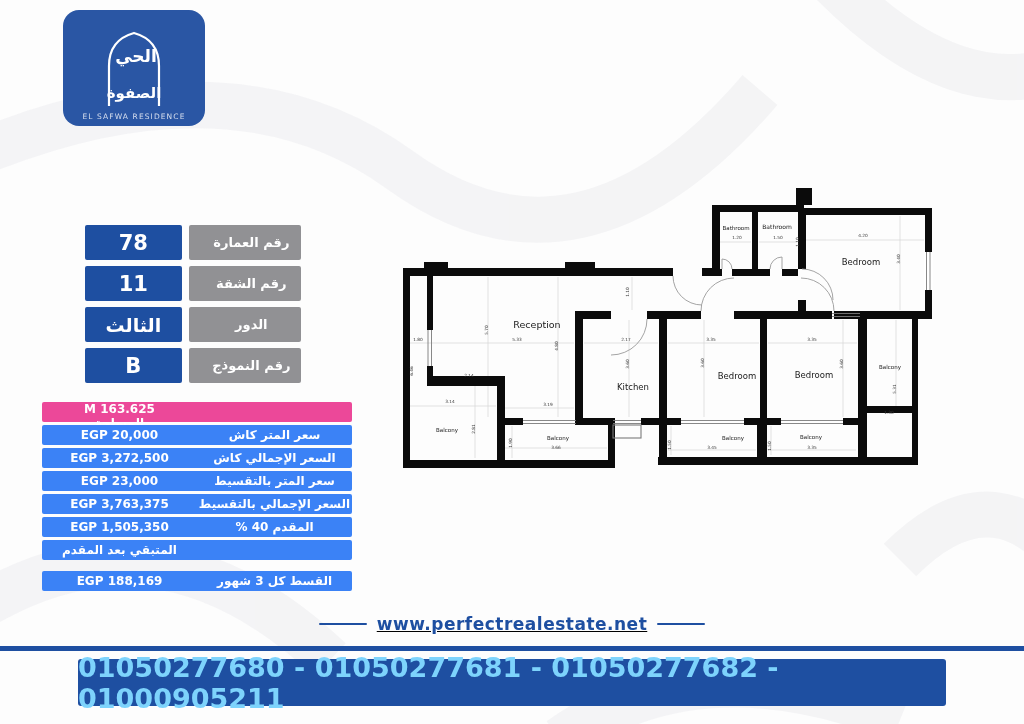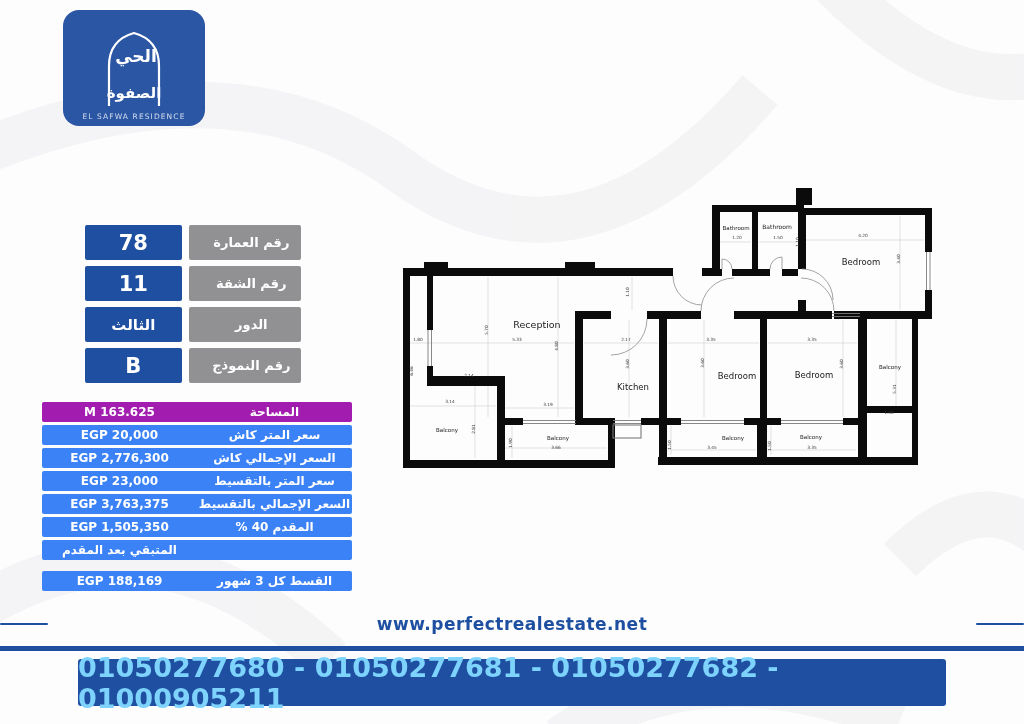--- a/index.html
+++ b/index.html
@@ -6,37 +6,37 @@
   .page{position:relative;width:1024px;height:724px;background:#fdfdfd;overflow:hidden;
         font-family:"DejaVu Sans",sans-serif;}
   .bg-swirls{position:absolute;inset:0;z-index:0;}
   
   .logo{position:absolute;left:63px;top:10px;width:142px;height:116px;background:#2a56a4;
         border-radius:16px;z-index:2;}
   
   .info-row{position:absolute;left:85px;width:216px;height:35px;display:flex;z-index:2;}
   .info-value{width:103px;background:#1e4fa1;color:#fff;font-weight:bold;display:flex;
               align-items:center;justify-content:center;font-size:21px;border-radius:2px;}
-  .info-value.small{font-size:15px;}
+  .info-value.small{font-size:19px;}
   .info-label{width:106px;margin-left:7px;background:#919194;color:#fff;font-weight:bold;
               display:flex;align-items:center;justify-content:center;font-size:13px;border-radius:2px;padding-left:13px;}
   
   .price-row{position:absolute;left:42px;width:310px;height:20px;display:flex;background:#3b82f6;
              border-radius:2px;z-index:2;}
-  .price-row.gray{background:#a21caf;}
+  .price-row.gray{background:#ec4899;flex-direction:column;}
   .price-value{width:50%;color:#fff;font-weight:bold;font-size:12px;display:flex;
                align-items:center;justify-content:center;}
   .price-label{width:50%;color:#fff;font-weight:bold;font-size:12px;display:flex;
                align-items:center;justify-content:center;}
   
   .floorplan{position:absolute;left:398px;top:180px;width:542px;height:300px;z-index:2;}
   .floorplan text{font-family:"DejaVu Sans",sans-serif;}
   
   .site-row{position:absolute;left:0;top:614px;width:1024px;display:flex;align-items:center;
-            justify-content:space-between;gap:10px;z-index:2;}
+            justify-content:center;gap:10px;z-index:2;text-decoration:underline;}
   .site-line{width:48px;height:2px;background:#1e4fa1;border-radius:1px;}
   .site-text{color:#1e4fa1;font-weight:bold;font-size:17px;letter-spacing:.5px;}
   .divider{position:absolute;left:0;top:646px;width:1024px;height:5px;background:#1e4fa1;z-index:2;}
   .phone-bar{position:absolute;left:78px;top:659px;width:868px;height:47px;background:#1e4fa1;
              border-radius:3px;display:flex;align-items:center;justify-content:center;
              color:#7dd3fc;font-weight:bold;font-size:27px;z-index:2;}
 </style>
 </head>
 <body>
 
@@ -80,21 +80,21 @@
 
   <div class="price-row gray" style="top:402px">
     <div class="price-value">M 163.625</div>
     <div class="price-label" dir="rtl">المساحة</div>
   </div>
   <div class="price-row" style="top:425px">
     <div class="price-value">EGP 20,000</div>
     <div class="price-label" dir="rtl">سعر المتر كاش</div>
   </div>
   <div class="price-row" style="top:448px">
-    <div class="price-value">EGP 2,776,300</div>
+    <div class="price-value">EGP 3,272,500</div>
     <div class="price-label" dir="rtl">السعر الإجمالي كاش</div>
   </div>
   <div class="price-row" style="top:471px">
     <div class="price-value">EGP 23,000</div>
     <div class="price-label" dir="rtl">سعر المتر بالتقسيط</div>
   </div>
   <div class="price-row" style="top:494px">
     <div class="price-value">EGP 3,763,375</div>
     <div class="price-label" dir="rtl">السعر الإجمالي بالتقسيط</div>
   </div>

